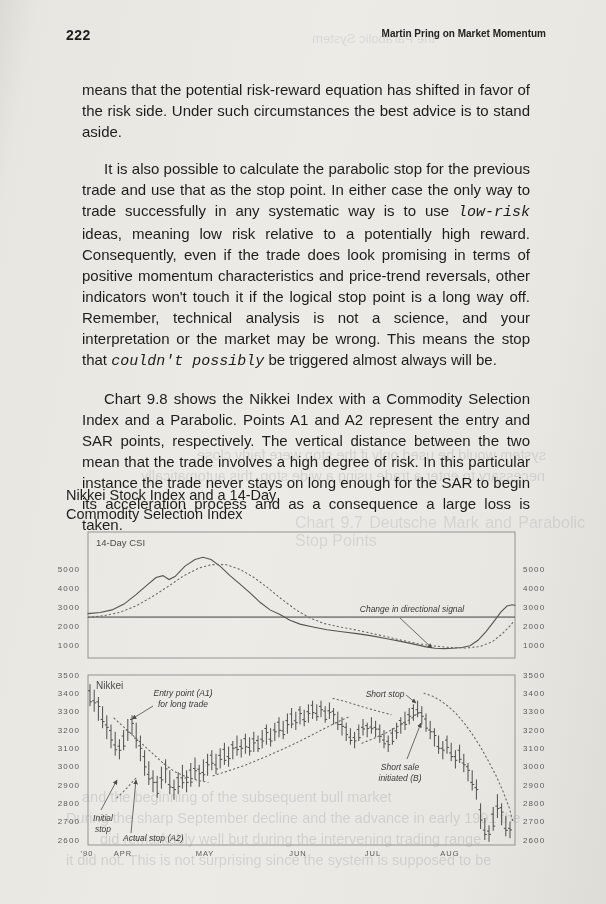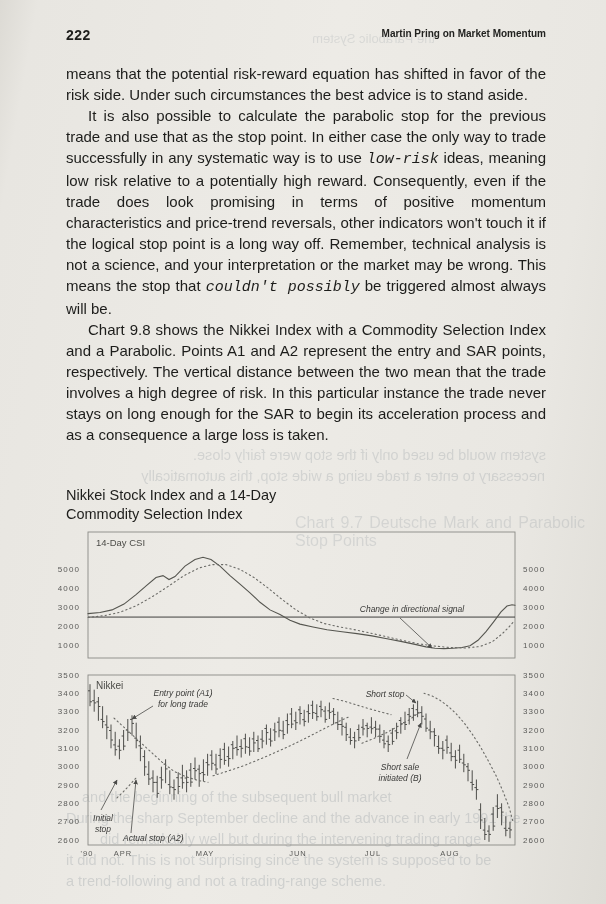--- a/index.html
+++ b/index.html
@@ -2,21 +2,21 @@
 <html><head>
 <meta charset="utf-8">
 <style>
   html,body{margin:0;padding:0;}
   body{background:#b8b6b1;font-family:"Liberation Sans",sans-serif;}
   #page{position:relative;width:606px;height:904px;margin:0 auto;overflow:hidden;
         background:linear-gradient(100deg,#dcdad4 0%,#e8e6e1 5%,#edebe6 45%,#e9e7e2 80%,#dedcd6 100%);}
   .hdr-num{position:absolute;left:66px;top:27px;font-size:14px;font-weight:bold;color:#1d1d1b;letter-spacing:.5px;}
   .hdr-title{position:absolute;right:60px;top:28px;font-size:10px;font-weight:bold;color:#222220;}
   #body-text{position:absolute;left:66px;top:63px;width:480px;z-index:2;}
-  .para{margin:0;font-size:15px;line-height:21px;text-align:justify;color:#1d1d1b;}
+  .para{margin:16px;font-size:15px;line-height:21px;text-align:justify;color:#1d1d1b;}
   .para.ind{text-indent:22px;}
   .it{font-style:italic;font-family:Liberation Mono, monospace;}
   #caption{position:absolute;left:66px;top:486px;width:440px;display:flex;z-index:2;color:#1e1e1c;}
   #caption .lbl{font-weight:bold;font-size:14.5px;width:84px;flex:none;}
   #caption .ttl{font-size:14.5px;line-height:19px;}
   .ghost{position:absolute;color:#6e7a85;z-index:1;filter:blur(.4px);text-align:justify;}
   .ghost.mir{transform:scaleX(-1);}
   #charts{position:absolute;left:0;top:525px;width:606px;height:350px;z-index:3;
           font-family:"Liberation Sans",sans-serif;}
 </style>
@@ -116,14 +116,13 @@
     </svg>
 
 <div class="ghost mir" style="left: 205px; top: 31px; width: 230px; font-size: 13px; opacity: 0.16;">the Parabolic System</div>
     <div class="ghost mir" style="left: 90px; top: 447px; width: 456px; font-size: 14.5px; opacity: 0.2;">system would be used only if the stop were fairly close.</div>
     <div class="ghost mir" style="left: 66px; top: 468px; width: 479px; font-size: 14.5px; opacity: 0.2;">necessary to enter a trade using a wide stop, this automatically</div>
     <div class="ghost" style="left: 295px; top: 514px; width: 290px; font-size: 16px; opacity: 0.18;">Chart 9.7    Deutsche Mark and Parabolic Stop Points</div>
     <div class="ghost" style="left: 82px; top: 789px; width: 458px; font-size: 14.5px; opacity: 0.22;">and the beginning of the subsequent bull market</div>
     <div class="ghost" style="left: 66px; top: 810px; width: 479px; font-size: 14.5px; opacity: 0.22;">During the sharp September decline and the advance in early 1991 the</div>
     <div class="ghost" style="left: 100px; top: 831px; width: 445px; font-size: 14.5px; opacity: 0.22;">did remarkably well but during the intervening trading range</div>
     <div class="ghost" style="left: 66px; top: 852px; width: 479px; font-size: 14.5px; opacity: 0.22;">it did not. This is not surprising since the system is supposed to be</div>
-    <div class="ghost" style="left: 66px; top: 873px; width: 400px; font-size: 14.5px; opacity: 0.22;">a trend-following and not a trading-range scheme.</div>
   </div>
 
 </body></html>

